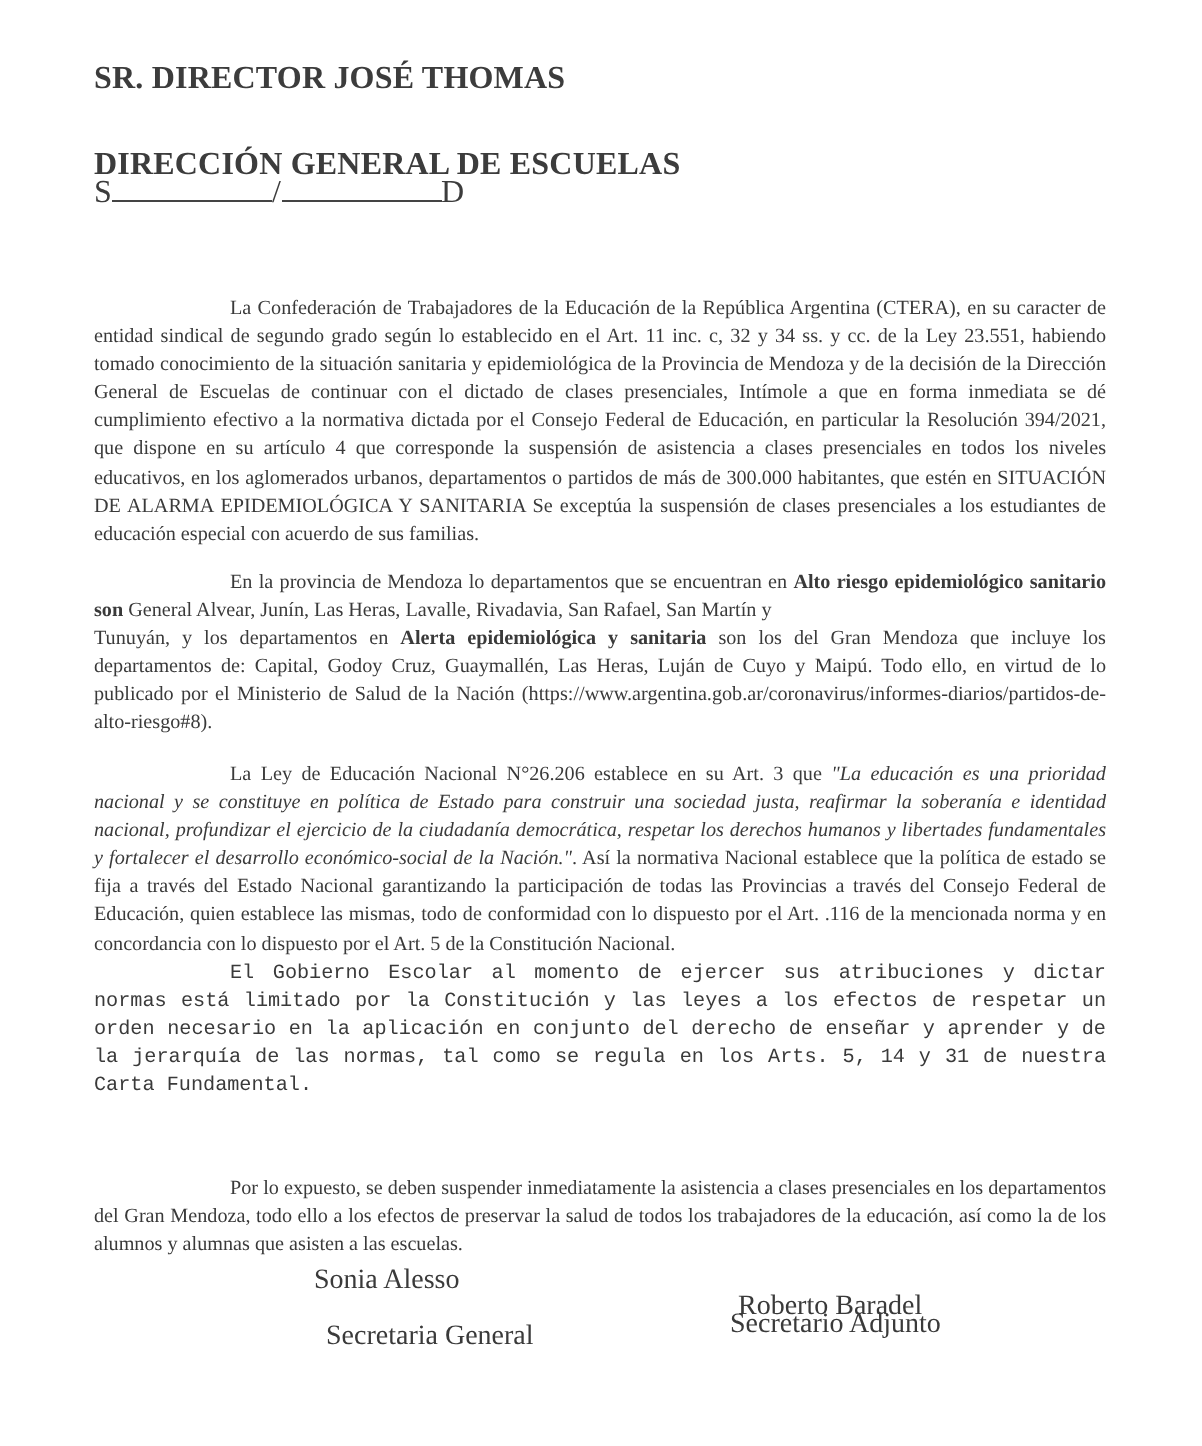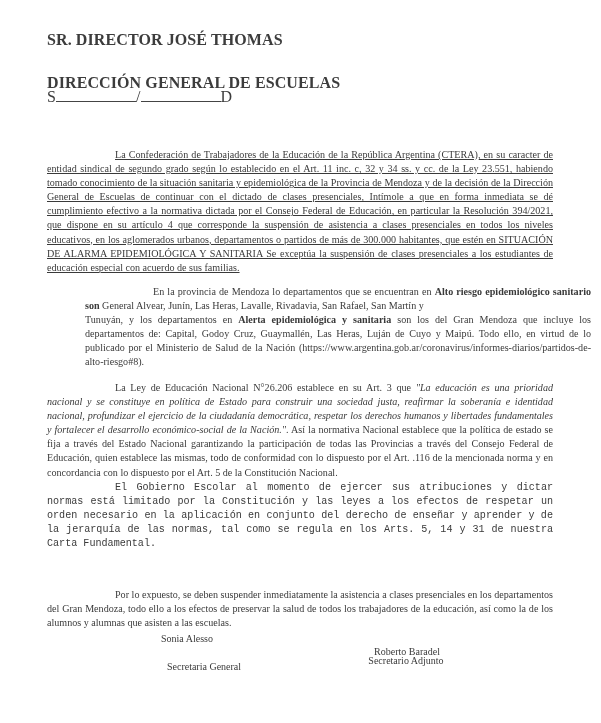--- a/index.html
+++ b/index.html
@@ -48,31 +48,31 @@
       width: 506px;
       font-size: 10.1px;
       line-height: 14.1px;
       text-align: justify;
       color: #3a3a3a;
     }
     .para .indent {
       display: inline-block;
       width: 68px;
     }
-    .p1 { top: 148px; text-decoration: underline; }
-    .p2 { top: 285px; margin-left: 38px; }
+    .p1 { top: 148px; }
+    .p2 { top: 285px; }
     .p3 { top: 381px; }
     .p4 { top: 481px; font-family: Liberation Mono, monospace; }
     .p5 { top: 557px; margin-top: 31px; }
     .para b { font-weight: bold; }
     .para i { font-style: italic; }
 
     .sig {
       position: absolute;
-      font-size: 10px;
+      font-size: 14px;
       color: #3a3a3a;
       text-align: center;
       white-space: nowrap;
     }
     .sig1-name { left: 157px; top: 633px; width: 60px; }
     .sig1-role { left: 150px; top: 661px; width: 82px; margin-left: 13px; }
     .sig2-name { left: 369px; top: 633px; width: 76px; margin-top: 13px; }
     .sig2-role { left: 365px; top: 655px; width: 82px; }
   </style>
 </head>

